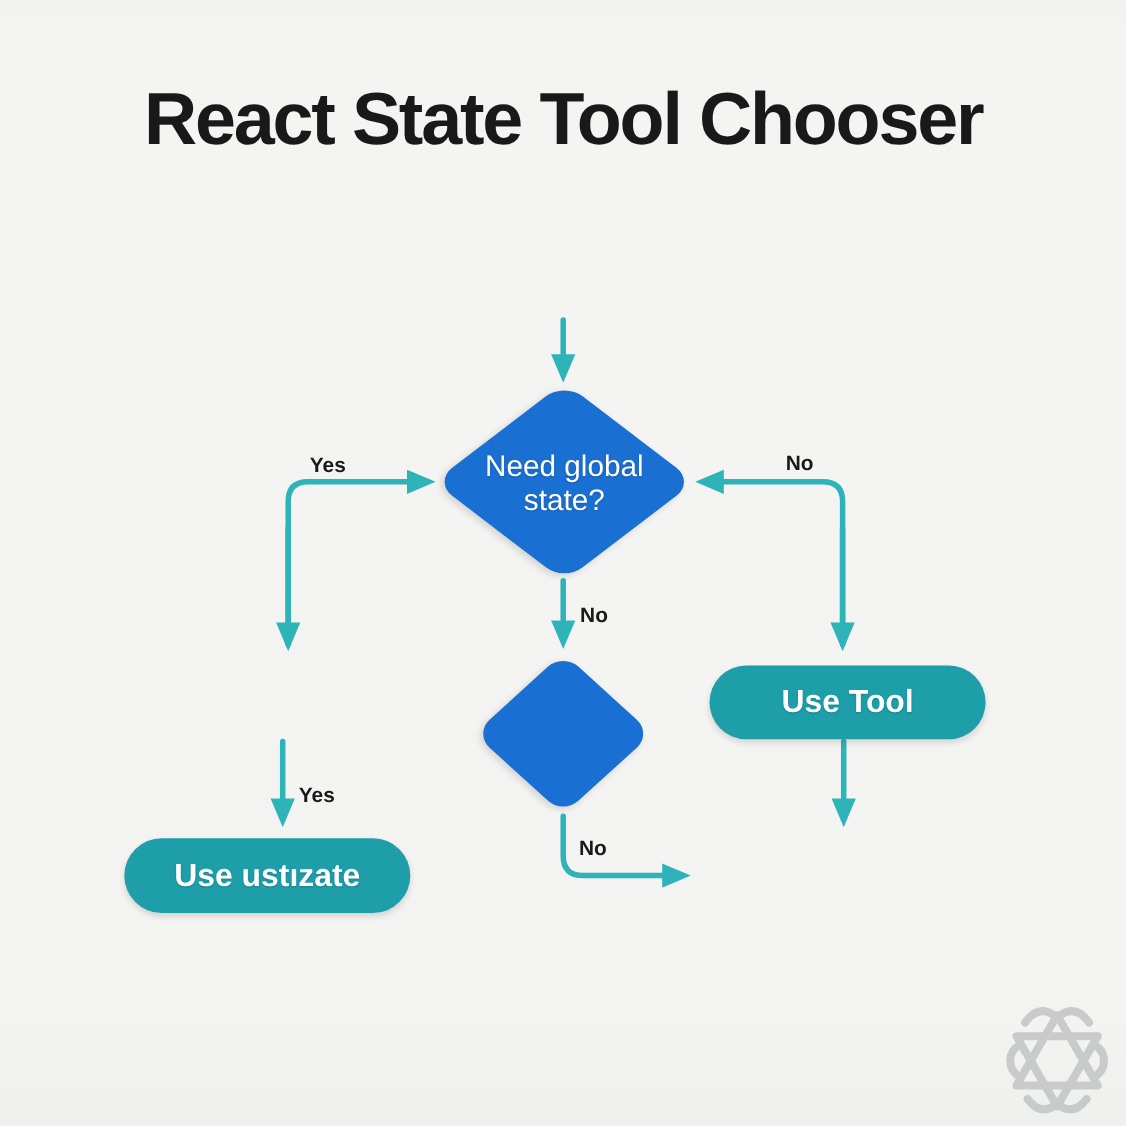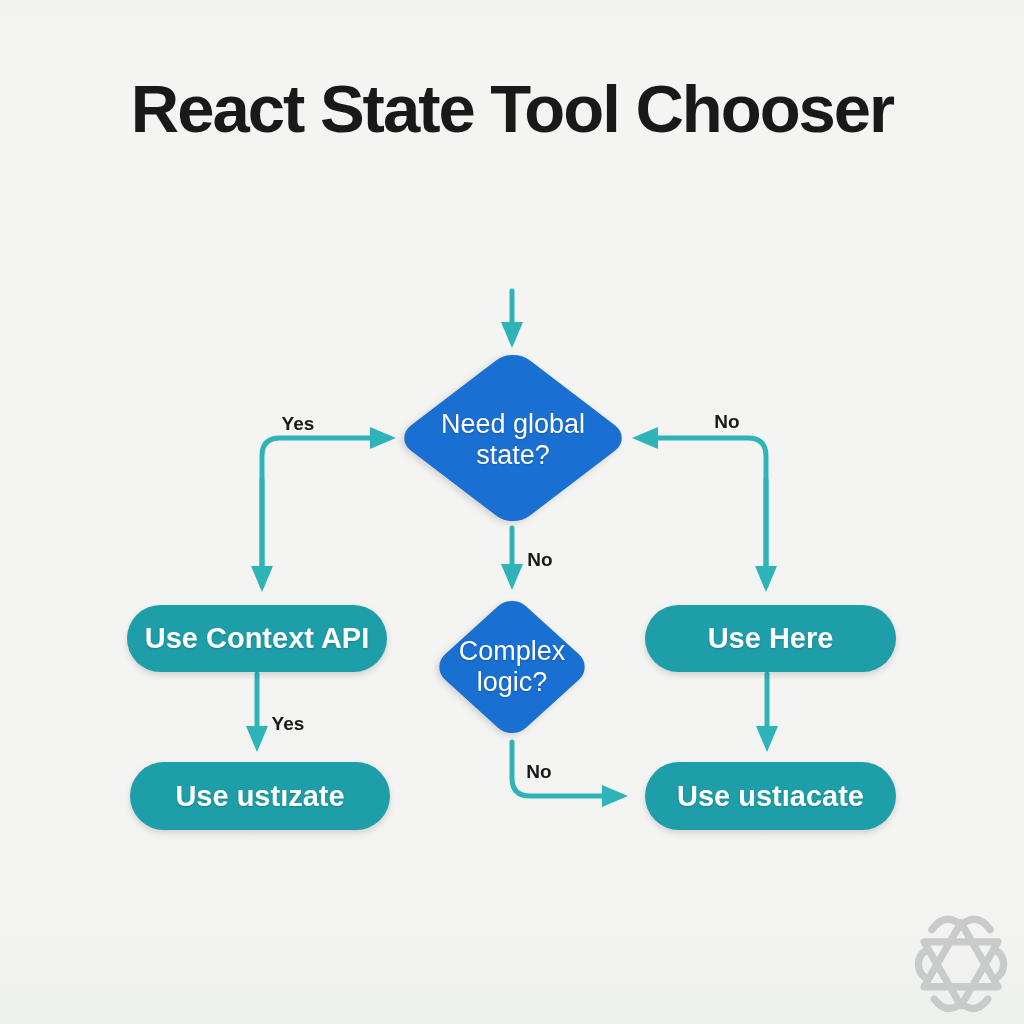--- a/index.html
+++ b/index.html
@@ -85,38 +85,31 @@
       <path d="M257,674 L257,744" marker-end="url(#ah)"></path>
       <path d="M512,742 L512,778 Q512,796 530,796 L620,796" marker-end="url(#ah)"></path>
       <path d="M767,674 L767,744" marker-end="url(#ah)"></path>
     </g>
   </svg>
 
 
   <div class="diamond-shape" id="d1"></div>
   <div class="diamond-label" style="left:513px;top:440px;width:185px;">Need global state?</div>
 
-  <div class="node pill teal" style="left:127px;top:605px;width:260px;height:67px;">
-    <span>Use Context API</span>
-  </div>
 
   <div class="node pill teal" style="left:645px;top:605px;width:251px;height:67px;">
-    <span>Use Here</span>
+    <span>Use Tool</span>
   </div>
 
   <div class="diamond-shape" id="d2"></div>
-  <div class="diamond-label" style="left:512px;top:667px;width:135px;">Complex logic?</div>
 
-  <div class="node pill teal" style="left:130px;top:762px;width:260px;height:68px;">
+  <div class="node pill teal" style="left:113px;top:762px;width:260px;height:68px;">
     <span>Use ustızate</span>
   </div>
 
-  <div class="node pill teal" style="left:645px;top:762px;width:251px;height:68px;">
-    <span>Use ustıacate</span>
-  </div>
 
   <div class="edge-label" style="left:298px;top:424px;">Yes</div>
   <div class="edge-label" style="left:727px;top:422px;">No</div>
   <div class="edge-label" style="left:540px;top:560px;">No</div>
   <div class="edge-label" style="left:288px;top:724px;">Yes</div>
   <div class="edge-label" style="left:539px;top:772px;">No</div>
 
   <svg class="watermark" viewBox="0 0 100 100">
     <g stroke="#c9cbca" stroke-width="6.5" fill="none" stroke-linecap="round" stroke-linejoin="round">
       <path d="M50 16 L83 73 L17 73 Z"></path>

